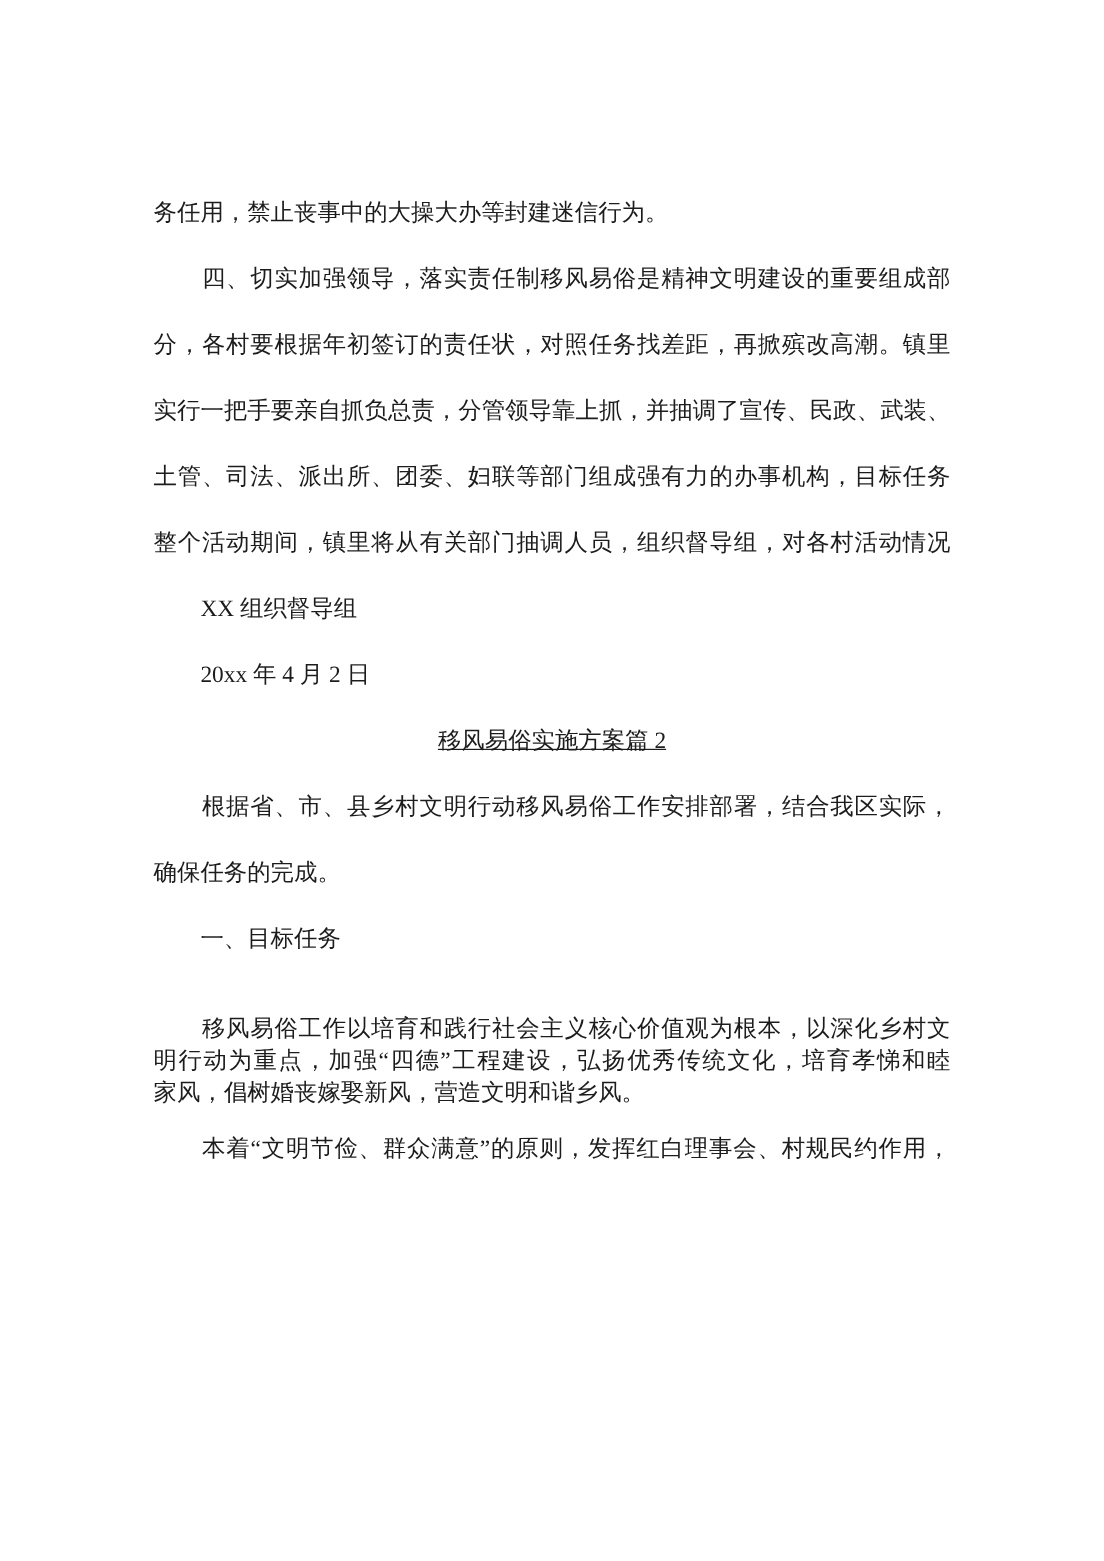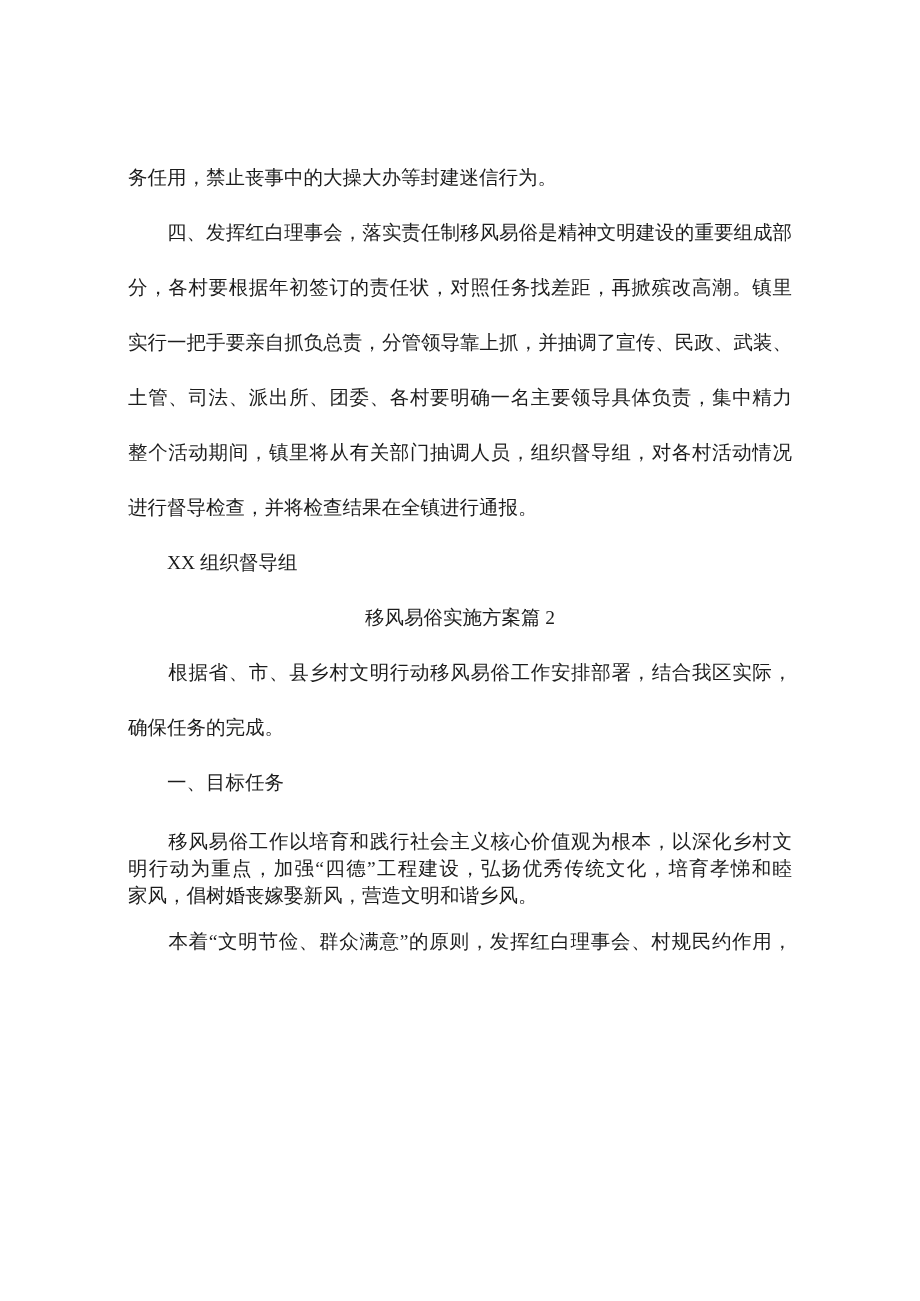--- a/index.html
+++ b/index.html
@@ -37,41 +37,42 @@
   }
   .ln.j {
     white-space: normal;
     text-align: justify;
     text-align-last: justify;
   }
   .ln.c {
     white-space: normal;
     text-align: right;
     text-align-last: center;
+    text-decoration: underline;
   }
   .ln.tight {
     line-height: 27px;
     height: 27px;
   }
-  .mt22 { margin-top: 18px; }
+  .mt22 { margin-top: 34px; }
   .mt5  { margin-top: 5px; }
 </style>
 </head>
 <body>
 
 <div class="doc-page">
   <div class="textcol">
     <div class="ln">务任用，禁止丧事中的大操大办等封建迷信行为。</div>
-    <div class="ln j">　　四、发挥红白理事会，落实责任制移风易俗是精神文明建设的重要组成部</div>
+    <div class="ln j">　　四、切实加强领导，落实责任制移风易俗是精神文明建设的重要组成部</div>
     <div class="ln j">分，各村要根据年初签订的责任状，对照任务找差距，再掀殡改高潮。镇里</div>
     <div class="ln j">实行一把手要亲自抓负总责，分管领导靠上抓，并抽调了宣传、民政、武装、</div>
-    <div class="ln j">土管、司法、派出所、团委、各村要明确一名主要领导具体负责，集中精力</div>
+    <div class="ln j">土管、司法、派出所、团委、妇联等部门组成强有力的办事机构，目标任务</div>
     <div class="ln j">整个活动期间，镇里将从有关部门抽调人员，组织督导组，对各村活动情况</div>
-    <div class="ln">进行督导检查，并将检查结果在全镇进行通报。</div>
     <div class="ln">　　XX 组织督导组</div>
+    <div class="ln">　　20xx 年 4 月 2 日</div>
     <div class="ln c">移风易俗实施方案篇 2</div>
     <div class="ln j">　　根据省、市、县乡村文明行动移风易俗工作安排部署，结合我区实际，</div>
     <div class="ln">确保任务的完成。</div>
     <div class="ln">　　一、目标任务</div>
     <div class="ln tight j mt22">　　移风易俗工作以培育和践行社会主义核心价值观为根本，以深化乡村文</div>
     <div class="ln tight j">明行动为重点，加强“四德”工程建设，弘扬优秀传统文化，培育孝悌和睦</div>
     <div class="ln tight">家风，倡树婚丧嫁娶新风，营造文明和谐乡风。</div>
     <div class="ln j mt5">　　本着“文明节俭、群众满意”的原则，发挥红白理事会、村规民约作用，</div>
   </div>
 </div>

